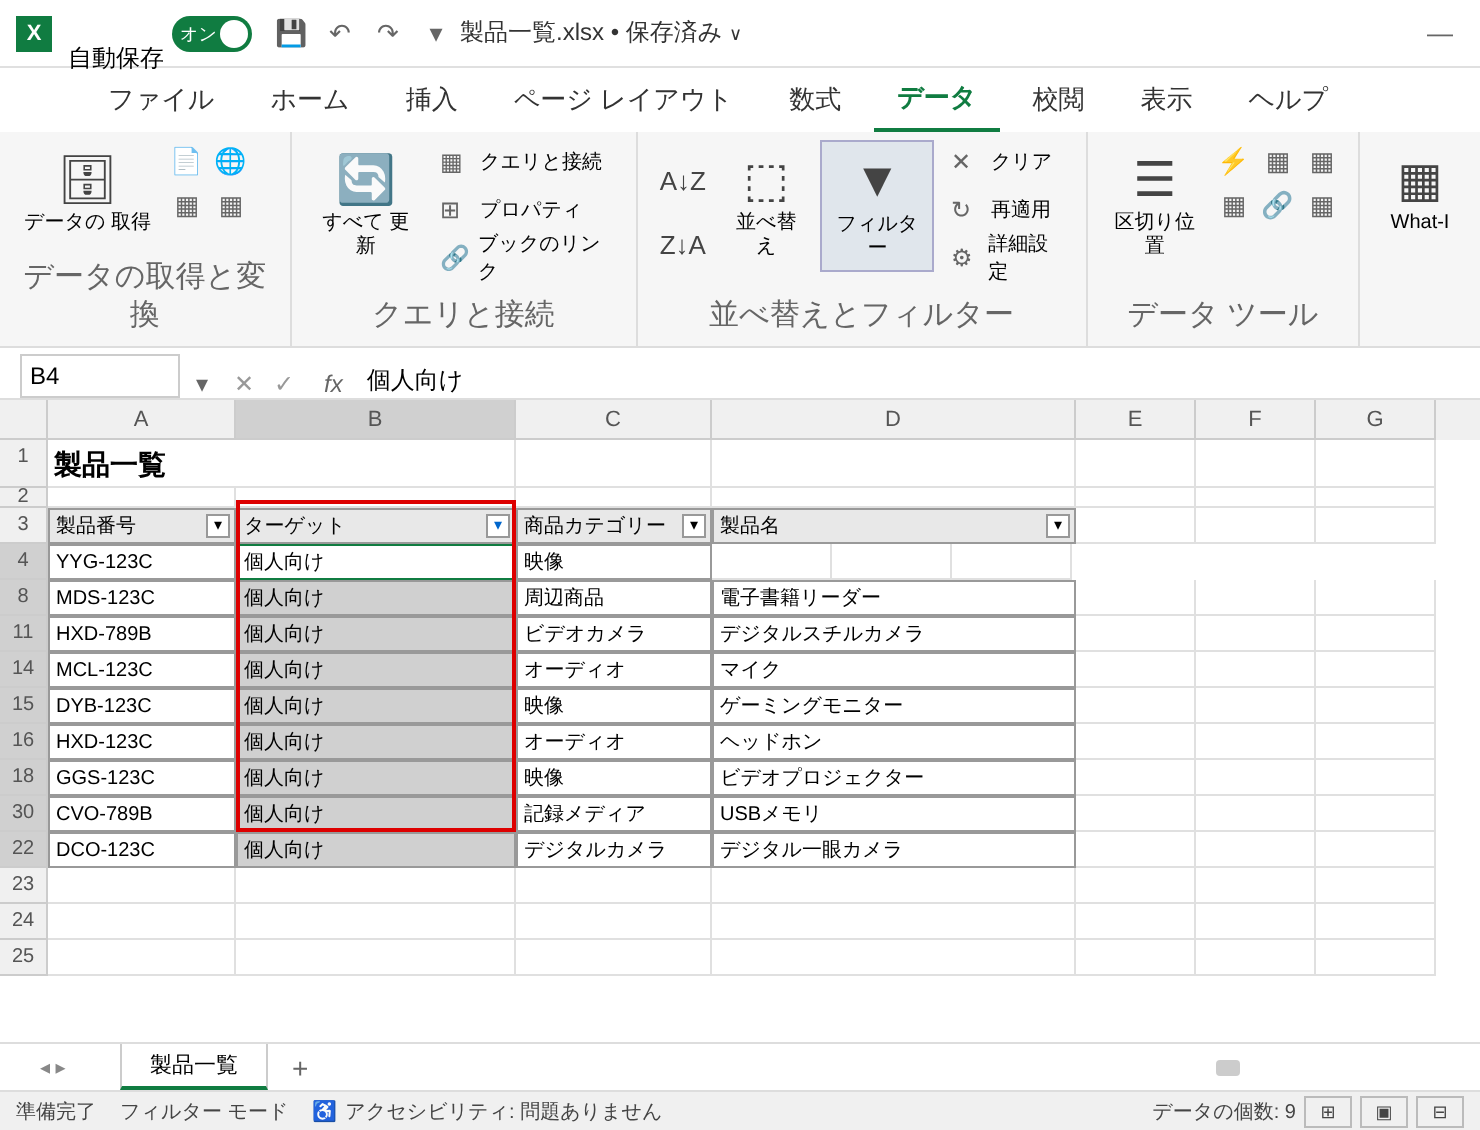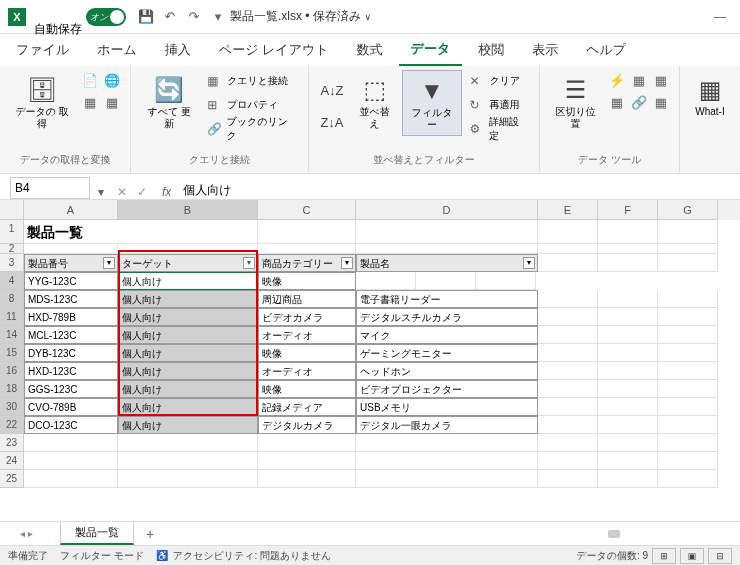--- a/index.html
+++ b/index.html
@@ -2,34 +2,34 @@
 <html><head>
   <meta charset="utf-8">
   <style>
     * { margin: 0; padding: 0; box-sizing: border-box; font-family: 'Yu Gothic UI', 'Meiryo', sans-serif; }
     body { width: 740px; height: 565px; background: #fff; overflow: hidden; font-size: 12px; position: relative; }
     
     .titlebar { height: 34px; background: #fff; display: flex; align-items: center; padding: 0 8px; border-bottom: 1px solid #e0e0e0; }
     .app-icon { width: 18px; height: 18px; background: #107c41; color: #fff; display: flex; align-items: center; justify-content: center; font-size: 11px; font-weight: bold; margin-right: 8px; }
     .autosave-label { font-size: 12px; margin-right: 4px; margin-top: 26px; }
     .toggle { width: 40px; height: 18px; background: #107c41; border-radius: 9px; position: relative; margin-right: 8px; }
-    .toggle-text { color: #fff; font-size: 9px; position: absolute; left: 4px; top: 3px; font-style: italic; }
+    .toggle-text { color: #fff; font-size: 9px; position: absolute; left: 4px; top: 3px; }
     .toggle-knob { width: 14px; height: 14px; background: #fff; border-radius: 50%; position: absolute; right: 2px; top: 2px; }
     .qat-icon { width: 20px; height: 20px; display: inline-flex; align-items: center; justify-content: center; margin: 0 2px; color: #666; font-size: 13px; }
     .titlebar-center { flex: 1; text-align: left; font-size: 12px; color: #333; }
     .titlebar-right { display: flex; gap: 12px; }
     
-    .menubar { height: 32px; display: flex; align-items: center; padding: 0 4px; gap: 4px; }
+    .menubar { height: 32px; display: flex; align-items: center; padding: 0 4px; gap: 4px; margin-left: 38px; }
     .menu-item { padding: 6px 12px; font-size: 13px; color: #333; cursor: pointer; }
     .menu-item.active { border-bottom: 2px solid #107c41; color: #107c41; font-weight: 600; }
     
     .ribbon { height: 108px; background: #f6f6f6; border-bottom: 1px solid #ddd; display: flex; }
     .ribbon-group { border-right: 1px solid #ddd; padding: 4px 8px; display: flex; flex-direction: column; }
     .ribbon-group-content { flex: 1; display: flex; align-items: flex-start; gap: 4px; }
-    .ribbon-group-label { font-size: 10px; color: #666; text-align: center; padding: 2px 0; }
+    .ribbon-group-label { font-size: 15px; color: #666; text-align: center; padding: 2px 0; }
     .ribbon-btn-lg { display: flex; flex-direction: column; align-items: center; padding: 4px; cursor: pointer; min-width: 44px; }
     .ribbon-btn-lg .ico { font-size: 24px; color: #444; height: 32px; display: flex; align-items: center; }
     .ribbon-btn-lg .lbl { font-size: 10px; text-align: center; line-height: 1.2; }
     .ribbon-stack { display: flex; flex-direction: column; gap: 2px; }
     .ribbon-btn-sm { display: flex; align-items: center; gap: 4px; padding: 2px 4px; font-size: 10px; cursor: pointer; height: 22px; }
     .ribbon-btn-sm .ico { font-size: 12px; color: #666; width: 16px; }
     .ribbon-icon-grid { display: grid; grid-template-columns: repeat(3, 20px); gap: 2px; }
     .ribbon-icon-grid .ico { font-size: 13px; color: #666; width: 20px; height: 20px; display: flex; align-items: center; justify-content: center; }
     
     .formula-bar { height: 26px; display: flex; align-items: flex-end; border-bottom: 1px solid #ddd; }

